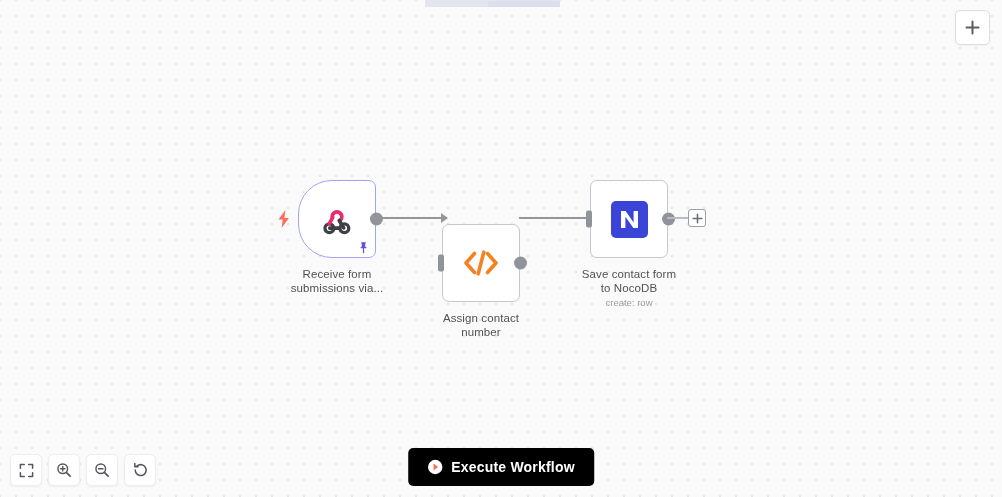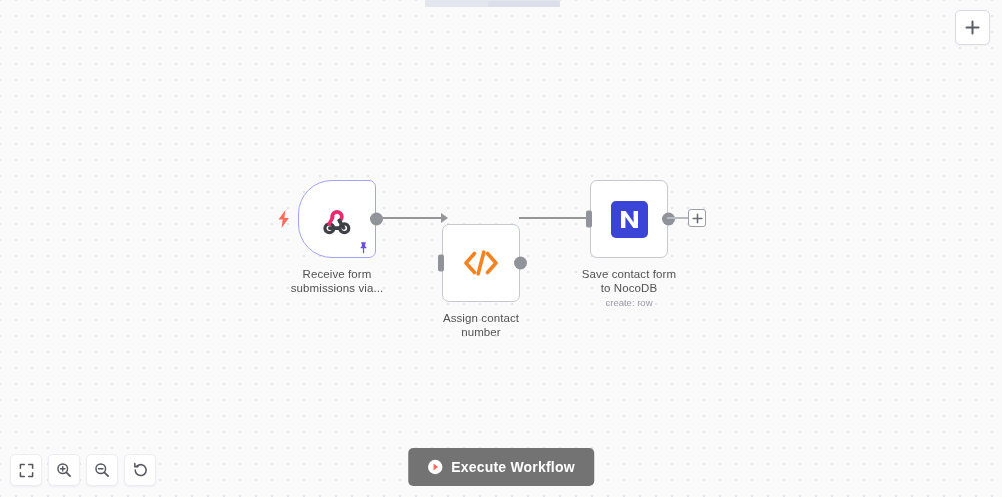--- a/index.html
+++ b/index.html
@@ -204,21 +204,21 @@
   }
 
   
   #execute-btn {
     position: absolute;
     left: 50%;
     transform: translateX(-50%);
     bottom: 11px;
     height: 38px;
     padding: 0 19px;
-    background: #737373;
+    background: #000000;
     border: none;
     border-radius: 5px;
     color: #ffffff;
     font-size: 14px;
     font-weight: bold;
     font-family: "Liberation Sans", sans-serif;
     display: flex;
     align-items: center;
     gap: 8px;
     cursor: pointer;

